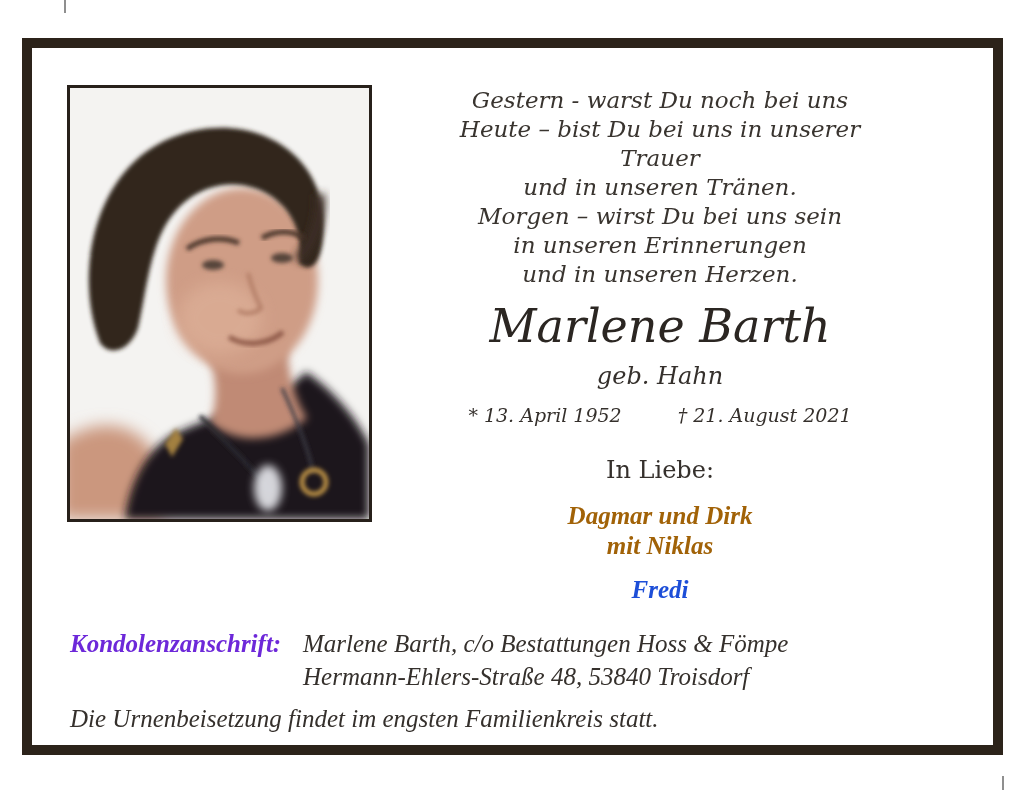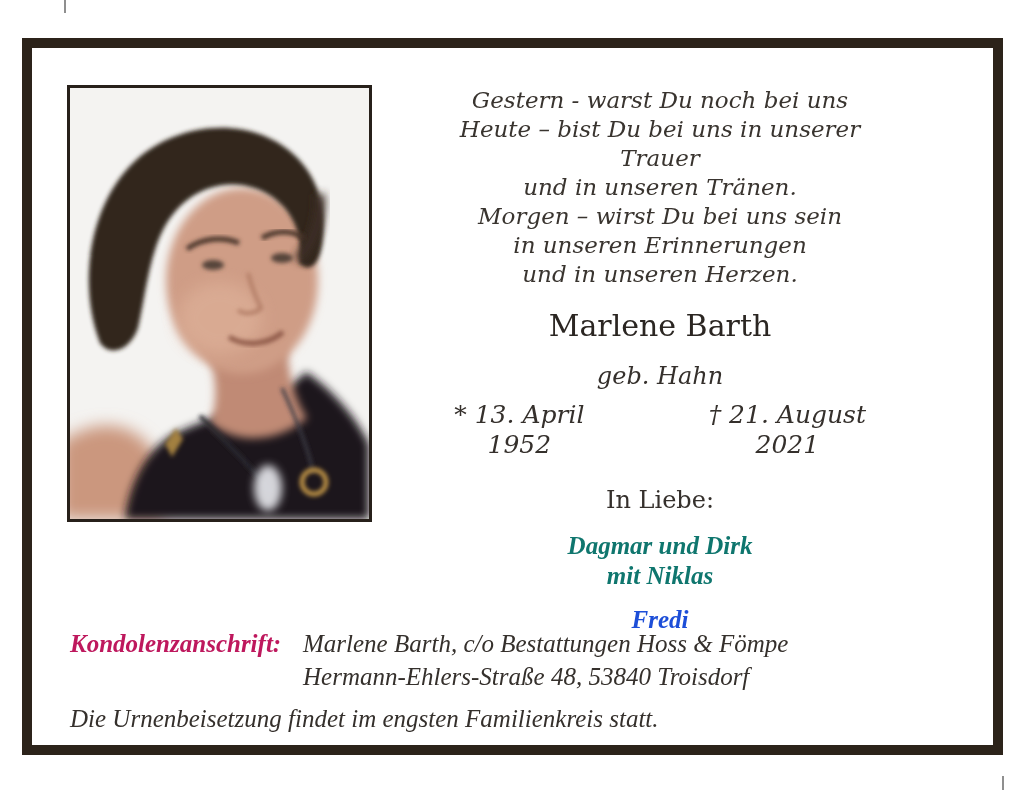--- a/index.html
+++ b/index.html
@@ -49,52 +49,53 @@
     text-align: center;
   }
   .poem {
     font-style: italic;
     font-size: 23px;
     line-height: 29px;
     color: #39342f;
   }
   .deceased-name {
     margin-top: 10px;
-    font-size: 30px;
+    font-style: italic;
+    font-size: 46px;
     line-height: 54px;
     color: #2b2622;
   }
   .maiden-name {
     margin-top: 8px;
     font-style: italic;
     font-size: 24px;
     line-height: 30px;
   }
   .dates {
     margin-top: 9px;
     display: flex;
     justify-content: center;
     gap: 56px;
     font-style: italic;
-    font-size: 25px;
+    font-size: 19px;
     line-height: 30px;
   }
   .salutation {
     margin-top: 26px;
     font-size: 24px;
     line-height: 29px;
   }
   .mourners {
     margin-top: 16px;
     font-family: "Liberation Serif", serif;
     font-style: italic;
     font-weight: bold;
     font-size: 25px;
     line-height: 30px;
-    color: #0f766e;
+    color: #a16207;
   }
   .mourner-single {
     margin-top: 14px;
     font-family: "Liberation Serif", serif;
     font-style: italic;
     font-weight: bold;
     font-size: 25px;
     line-height: 30px;
     color: #1d4ed8;
   }
@@ -106,21 +107,21 @@
     font-family: "Liberation Serif", serif;
     font-style: italic;
     font-size: 25px;
     color: #35302c;
   }
   .condolence-row { display: flex; align-items: flex-start; }
   .condolence-label {
     flex: 0 0 233px;
     font-weight: bold;
     line-height: 33px;
-    color: #be185d;
+    color: #6d28d9;
   }
   .condolence-address { line-height: 33px; }
   .funeral-note { margin-top: 9px; line-height: 33px; }
 </style>
 </head>
 <body>
 
 <div class="page">
 
   <div class="crop-tick tl"></div>

